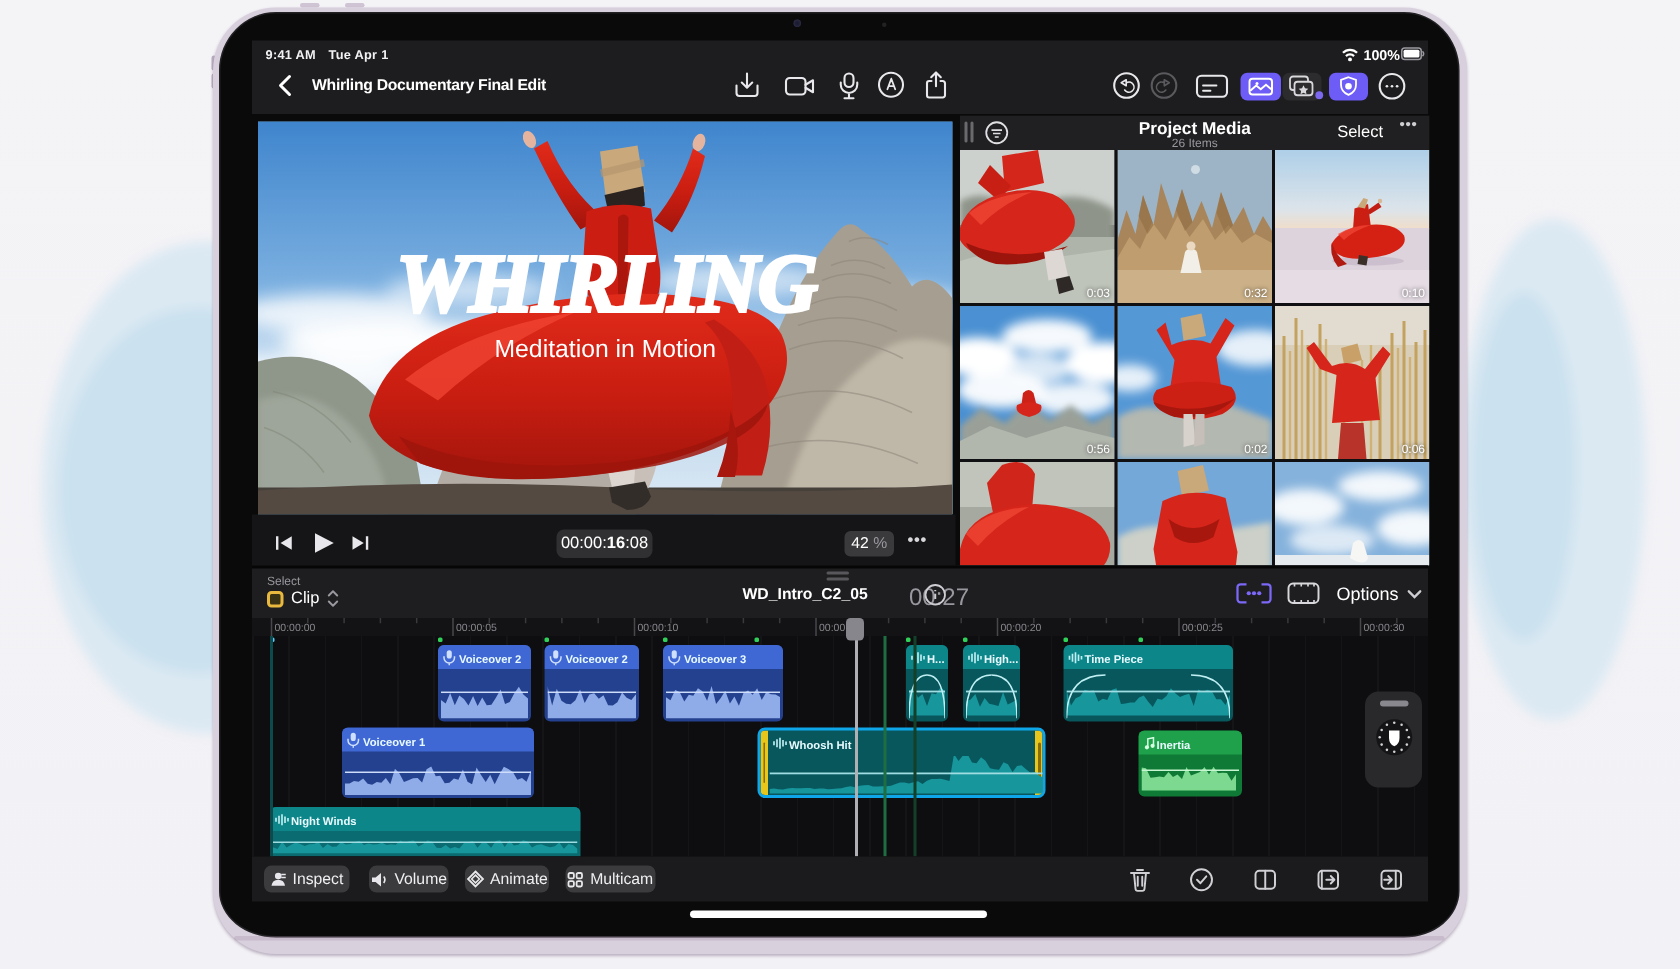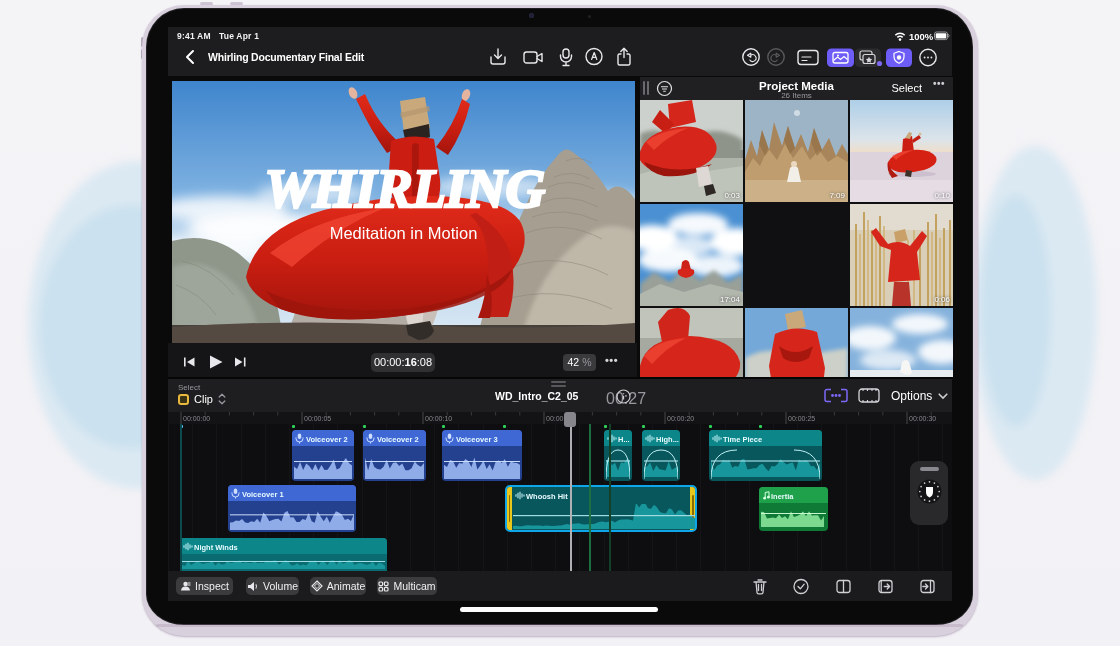--- a/index.html
+++ b/index.html
@@ -278,21 +278,21 @@
   <svg width="103" height="102">
           <rect width="103" height="102" fill="#9db4c6"></rect>
           <circle cx="52" cy="13" r="3" fill="#e4ecf0" opacity=".7"></circle>
           <path d="M0 102 V60 L6 40 L12 56 L17 30 L24 50 L29 22 L37 46 L43 26 L50 48 L56 34 L63 52 L69 28 L77 50 L84 38 L91 56 L97 44 L103 54 V102Z" fill="#a8855a"></path>
           <path d="M0 102 V72 L8 58 L15 66 L23 48 L32 60 L40 44 L48 58 L57 46 L65 60 L74 50 L83 62 L92 56 L103 62 V102Z" fill="#bf9d6e"></path>
           <path d="M17 30 L24 50 L20 56 L14 44 Z M43 26 L50 48 L45 54 L39 40 Z M69 28 L77 50 L72 56 L66 42 Z" fill="#8f6c42" opacity=".6"></path>
           <rect y="80" width="103" height="22" fill="#ccb188"></rect>
           <path d="M45 68 q4 -5 8 0 l3 14 l-14 0z" fill="#f2efe8"></path>
           <circle cx="49" cy="64" r="3" fill="#ead9c0"></circle>
         </svg>
-  <span class="ts">7:09</span></div>
+  <span class="ts">0:32</span></div>
  <div class="gridcell" style="left:210px;top:23px;width:103px;height:102px;">
   <svg width="103" height="102">
           <defs>
             <linearGradient id="s3" x1="0" y1="0" x2="0" y2="1">
               <stop offset="0" stop-color="#aecfe8"></stop>
               <stop offset=".75" stop-color="#dce4ea"></stop>
               <stop offset="1" stop-color="#f0ddc8"></stop>
             </linearGradient>
           </defs>
           <rect width="103" height="53" fill="url(#s3)"></rect>
@@ -319,21 +319,37 @@
             <ellipse cx="96" cy="38" rx="26" ry="14"></ellipse>
             <ellipse cx="28" cy="56" rx="30" ry="12" opacity=".95"></ellipse>
             <ellipse cx="76" cy="62" rx="28" ry="11" opacity=".9"></ellipse>
             <ellipse cx="50" cy="42" rx="24" ry="10" opacity=".8"></ellipse>
           </g>
           <path d="M0 102 L0 80 L14 68 L30 78 L44 64 L60 76 L74 66 L88 78 L103 70 L103 102Z" fill="#9aa098" filter="url(#cb2)"></path>
           <path d="M0 102 L0 90 L20 80 L44 88 L70 80 L103 88 L103 102Z" fill="#b2b7ae"></path>
           <path d="M42 58 q4 -4 7 0 l2 8 l-10 0z" fill="#cc2217"></path>
           <path d="M38 66 q8 -4 16 0 q2 6 -8 8 q-10 -2 -8 -8z" fill="#d6251a"></path>
         </svg>
-  <span class="ts">17:04</span></div>
+  <span class="ts">0:56</span></div>
+ <div class="gridcell" style="left:105px;top:127px;width:103px;height:102px;">
+  <svg width="103" height="102">
+          <rect width="103" height="102" fill="#5598d6"></rect>
+          <g fill="#fff" filter="url(#cb)" opacity=".85">
+            <ellipse cx="92" cy="28" rx="26" ry="12"></ellipse>
+            <ellipse cx="8" cy="48" rx="18" ry="9"></ellipse>
+          </g>
+          <path d="M0 102 L0 74 Q20 62 40 72 L70 64 L103 76 L103 102Z" fill="#b3b8b0" filter="url(#cb2)"></path>
+          <path d="M42 8 L56 5 L59 20 L44 23 Z" fill="#c9a87a"></path>
+          <path d="M36 26 Q50 20 62 25 L72 8 L78 13 L66 34 L70 60 L34 62 L38 36 L26 16 L32 11 Z" fill="#d6251a"></path>
+          <path d="M26 56 Q50 46 76 54 Q84 64 70 72 Q46 80 30 70 Q20 64 26 56Z" fill="#cc2015"></path>
+          <path d="M24 64 Q50 74 78 62 Q64 76 38 74 Q26 70 24 64Z" fill="#a8170e"></path>
+          <path d="M44 72 l6 0 l2 20 l-8 2z" fill="#d8d2cc"></path>
+          <path d="M52 72 l6 0 l0 20 l-7 2z" fill="#c6beb8"></path>
+        </svg>
+  <span class="ts">0:02</span></div>
  <div class="gridcell" style="left:210px;top:127px;width:103px;height:102px;">
   <svg width="103" height="102">
           <rect width="103" height="102" fill="#d9cfb8"></rect>
           <rect width="103" height="26" fill="#e2dbd0"></rect>
           <g stroke="#c3a15e" stroke-width="2">
             <path d="M6 102 V20 M14 102 V8 M22 102 V26 M30 102 V12 M86 102 V10 M94 102 V24 M78 102 V18 M70 102 V30 M100 102 V16"></path>
           </g>
           <g stroke="#d0b276" stroke-width="1.6">
             <path d="M10 102 V30 M18 102 V16 M26 102 V34 M34 102 V22 M64 102 V26 M58 102 V36 M82 102 V28 M90 102 V34 M46 102 V40"></path>
           </g>

